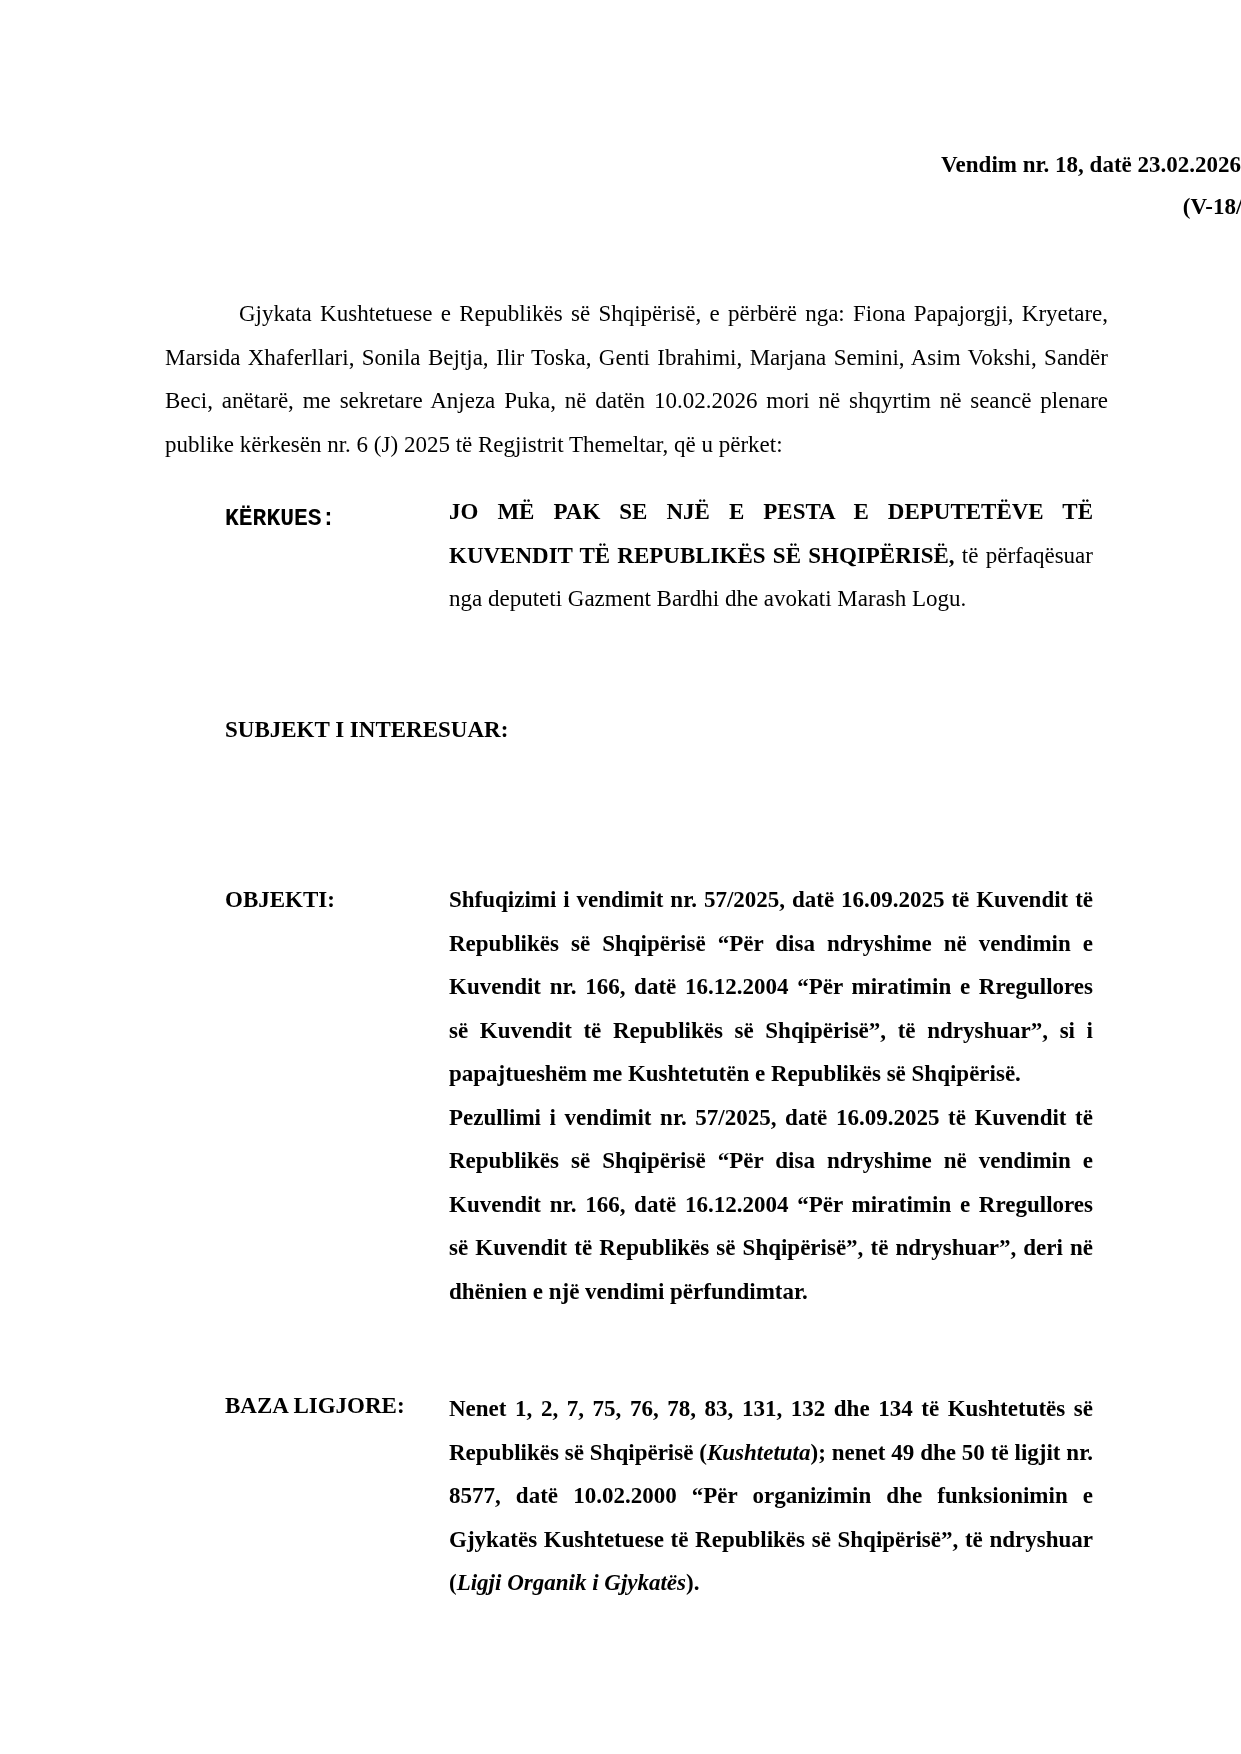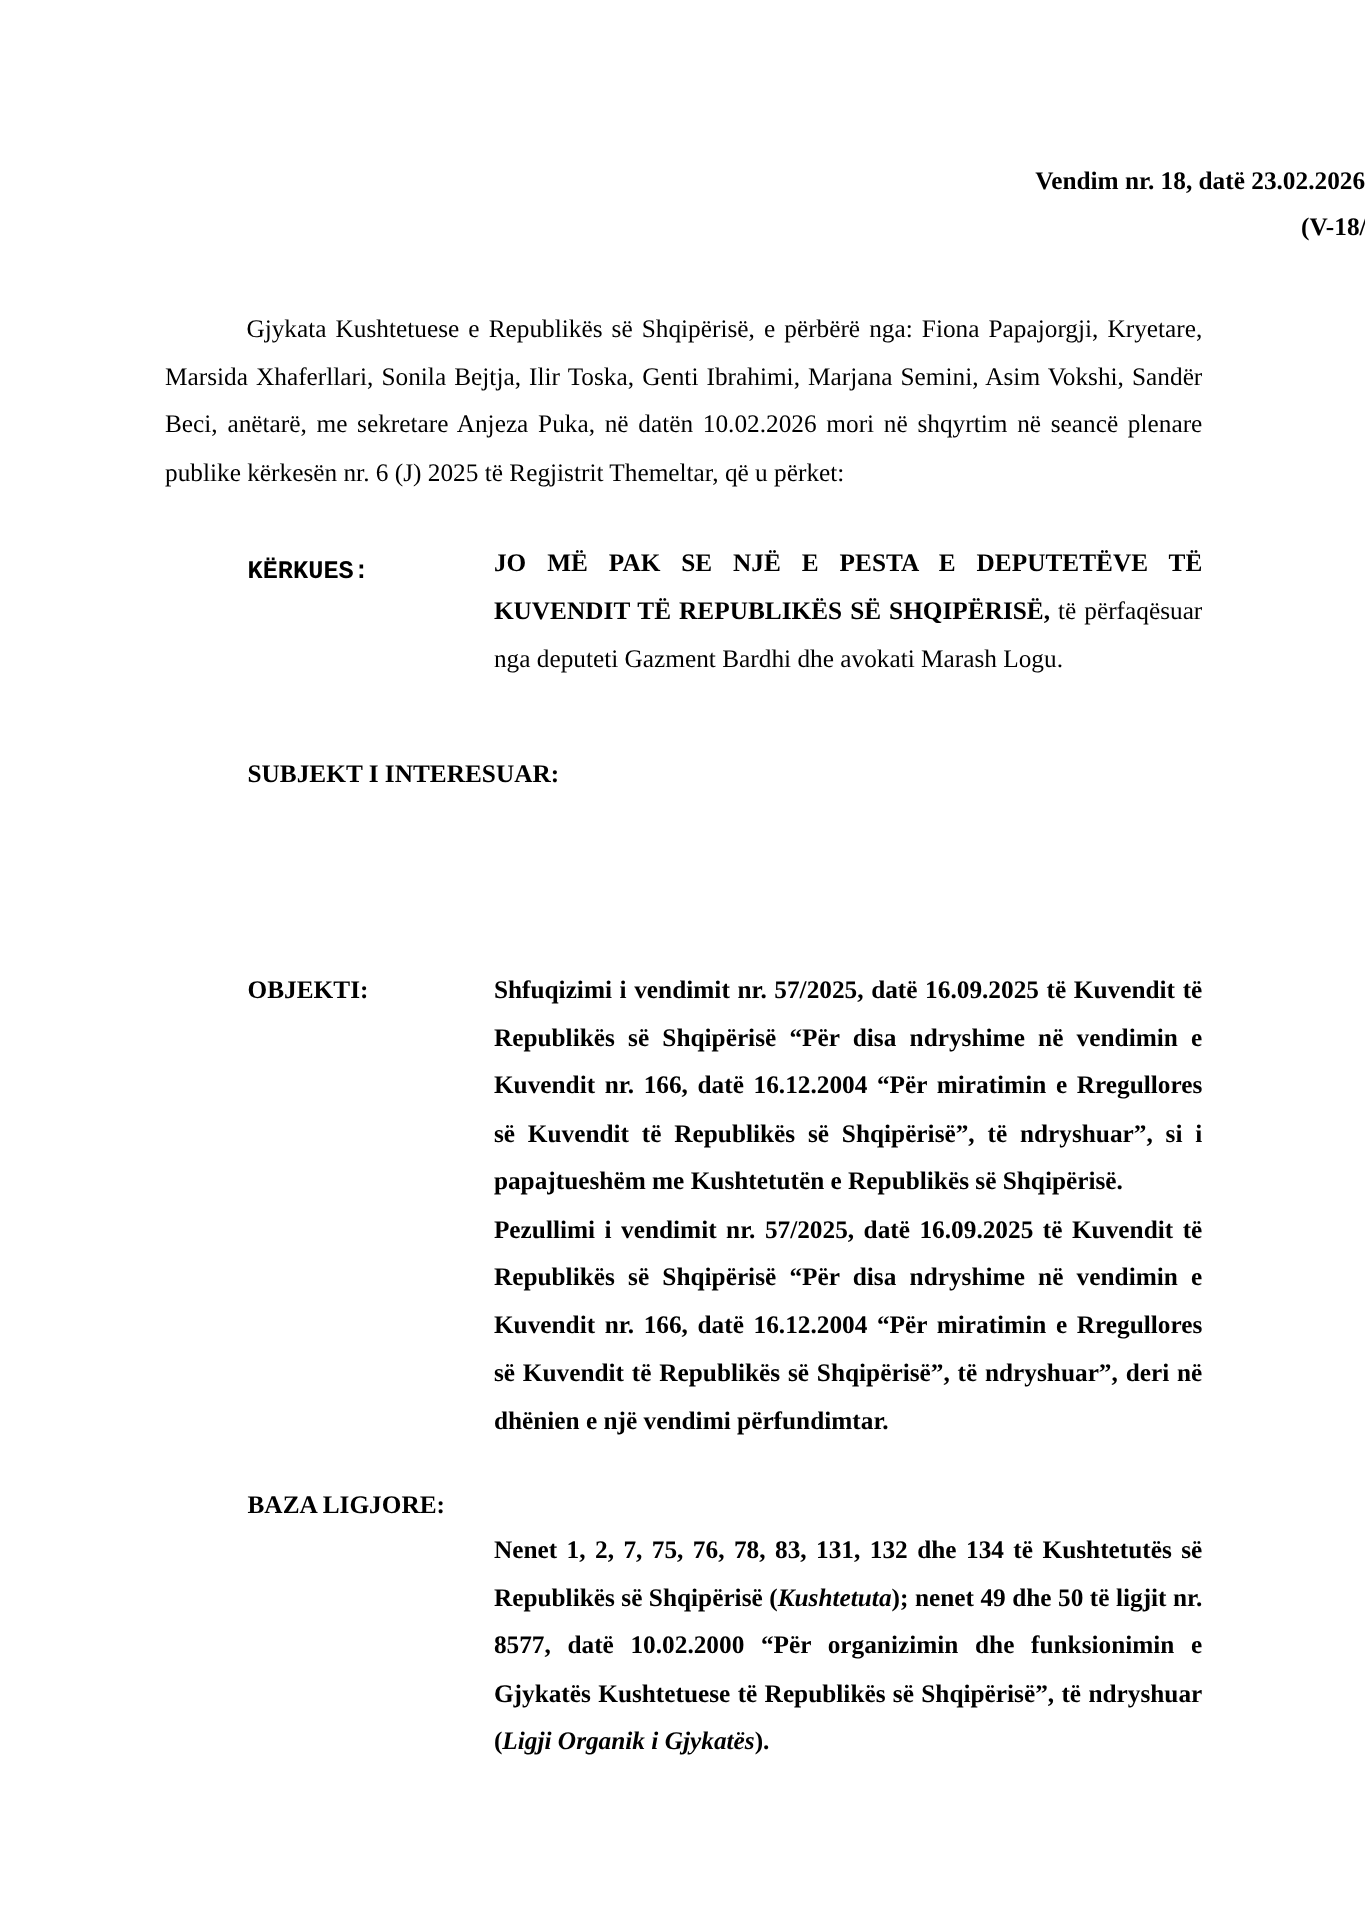--- a/index.html
+++ b/index.html
@@ -12,21 +12,21 @@
   .title {
     position: absolute; left: 0; width: 1241px; text-align: right;
     font-weight: bold; font-size: 23px; line-height: 28px;
   }
   .title.t1 { top: 151px; }
   .title.t2 { top: 193px; left: 0; width: 1241px; padding-left: 32px; }
   .intro {
     position: absolute; left: 150px; top: 277px; width: 943px;
     font-size: 23px; line-height: 43.5px; text-align: justify;
     text-indent: 74px;
-    margin: 0;
+    margin: 15px;
   }
   .label {
     position: absolute; left: 225px; font-weight: bold; font-size: 23px; line-height: 43.5px;
     margin: 0;
   }
   .body-block {
     position: absolute; left: 449px; width: 644px; font-size: 23px; line-height: 43.5px;
     text-align: justify; margin: 0;
   }
   .b { font-weight: bold; }
@@ -39,24 +39,24 @@
 <div class="page">
 
   <div class="title t1">Vendim nr. 18, datë 23.02.2026</div>
   <div class="title t2">(V-18/26)</div>
 
   <p class="intro">Gjykata Kushtetuese e Republikës së Shqipërisë, e përbërë nga: Fiona Papajorgji, Kryetare, Marsida Xhaferllari, Sonila Bejtja, Ilir Toska, Genti Ibrahimi, Marjana Semini, Asim Vokshi, Sandër Beci, anëtarë, me sekretare Anjeza Puka, në datën 10.02.2026 mori në shqyrtim në seancë plenare publike kërkesën nr. 6 (J) 2025 të Regjistrit Themeltar, që u përket:</p>
 
   <p class="label" style="top:498px;font-family:Liberation Mono, monospace;">KËRKUES:</p>
   <p class="body-block para" style="top:490px;"><span class="b">JO MË PAK SE NJË E PESTA E DEPUTETËVE TË KUVENDIT TË REPUBLIKËS SË SHQIPËRISË,</span><span> të përfaqësuar nga deputeti Gazment Bardhi dhe avokati Marash Logu.</span></p>
 
-  <p class="label" style="top:682px;">SUBJEKT I INTERESUAR:</p>
+  <p class="label" style="top:708px;">SUBJEKT I INTERESUAR:</p>
 
   <p class="label" style="top:878px;">OBJEKTI:</p>
   <div class="body-block" style="top:878px;">
     <p class="para b">Shfuqizimi i vendimit nr. 57/2025, datë 16.09.2025 të Kuvendit të Republikës së Shqipërisë “Për disa ndryshime në vendimin e Kuvendit nr. 166, datë 16.12.2004 “Për miratimin e Rregullores së Kuvendit të Republikës së Shqipërisë”, të ndryshuar”, si i papajtueshëm me Kushtetutën e Republikës së Shqipërisë.</p>
     <p class="para b">Pezullimi i vendimit nr. 57/2025, datë 16.09.2025 të Kuvendit të Republikës së Shqipërisë “Për disa ndryshime në vendimin e Kuvendit nr. 166, datë 16.12.2004 “Për miratimin e Rregullores së Kuvendit të Republikës së Shqipërisë”, të ndryshuar”, deri në dhënien e një vendimi përfundimtar.</p>
   </div>
 
-  <p class="label" style="top:1346px;">BAZA LIGJORE:</p>
+  <p class="label" style="top:1384px;">BAZA LIGJORE:</p>
   <p class="body-block para b" style="top:1387px;"><span>Nenet 1, 2, 7, 75, 76, 78, 83, 131, 132 dhe 134 të Kushtetutës së Republikës së Shqipërisë (</span><span class="bi">Kushtetuta</span><span>); nenet 49 dhe 50 të ligjit nr. 8577, datë 10.02.2000 “Për organizimin dhe funksionimin e Gjykatës Kushtetuese të Republikës së Shqipërisë”, të ndryshuar (</span><span class="bi">Ligji Organik i Gjykatës</span><span>).</span></p>
 
 </div>
 
 </body></html>

